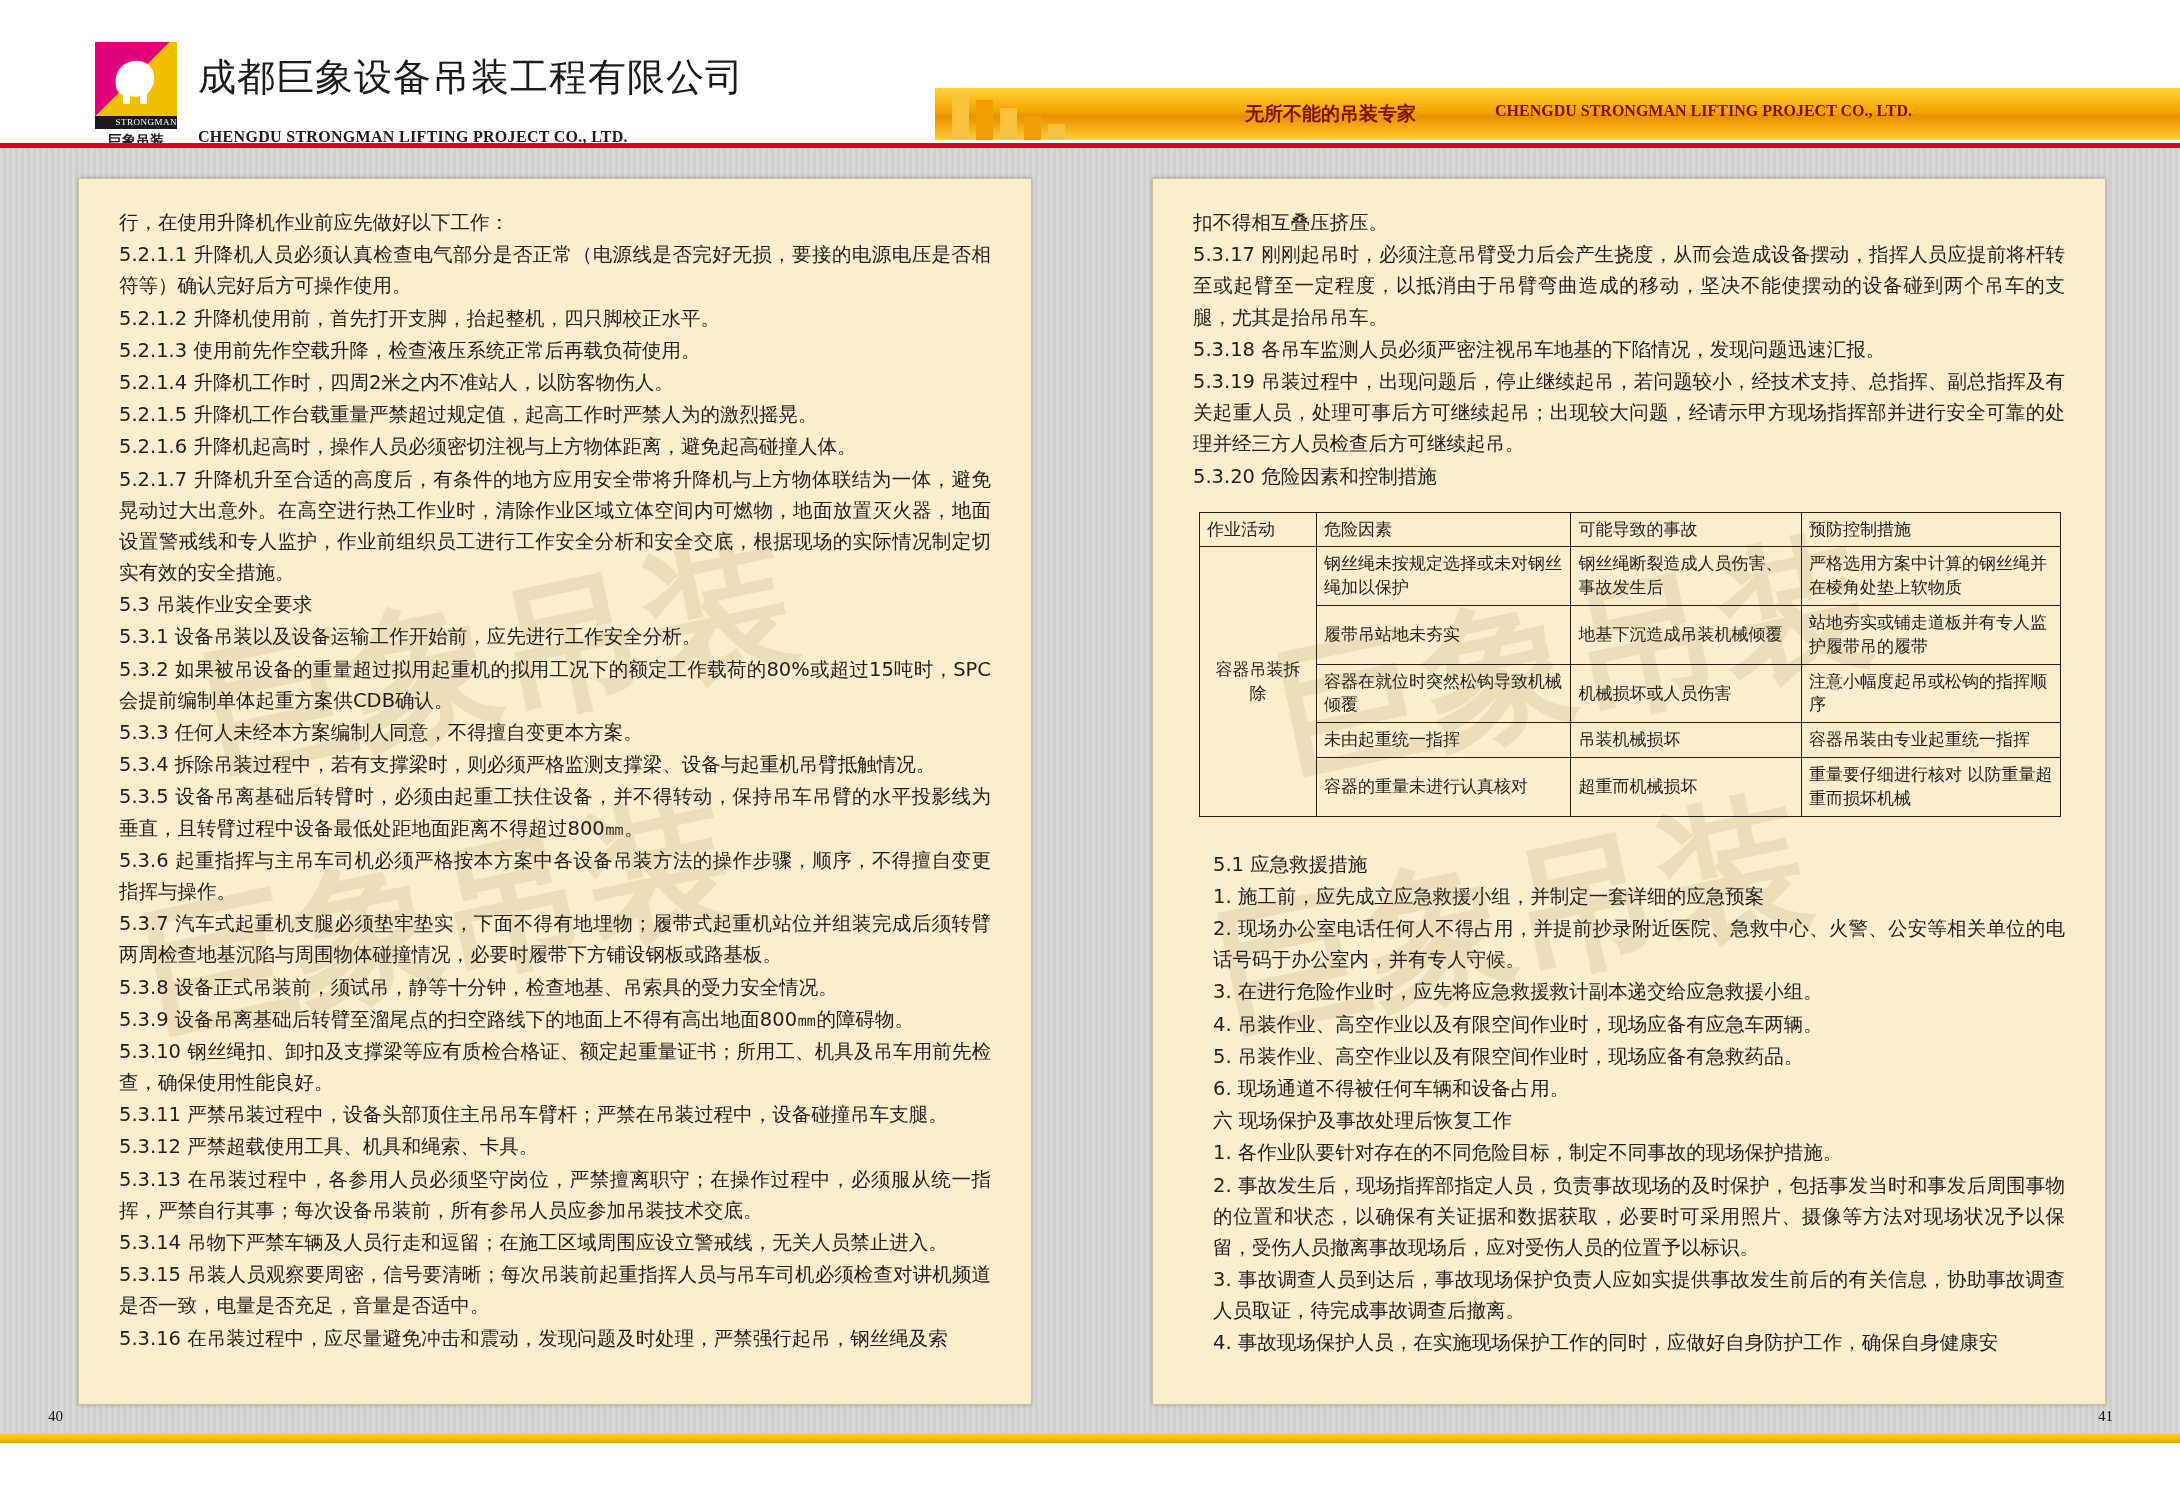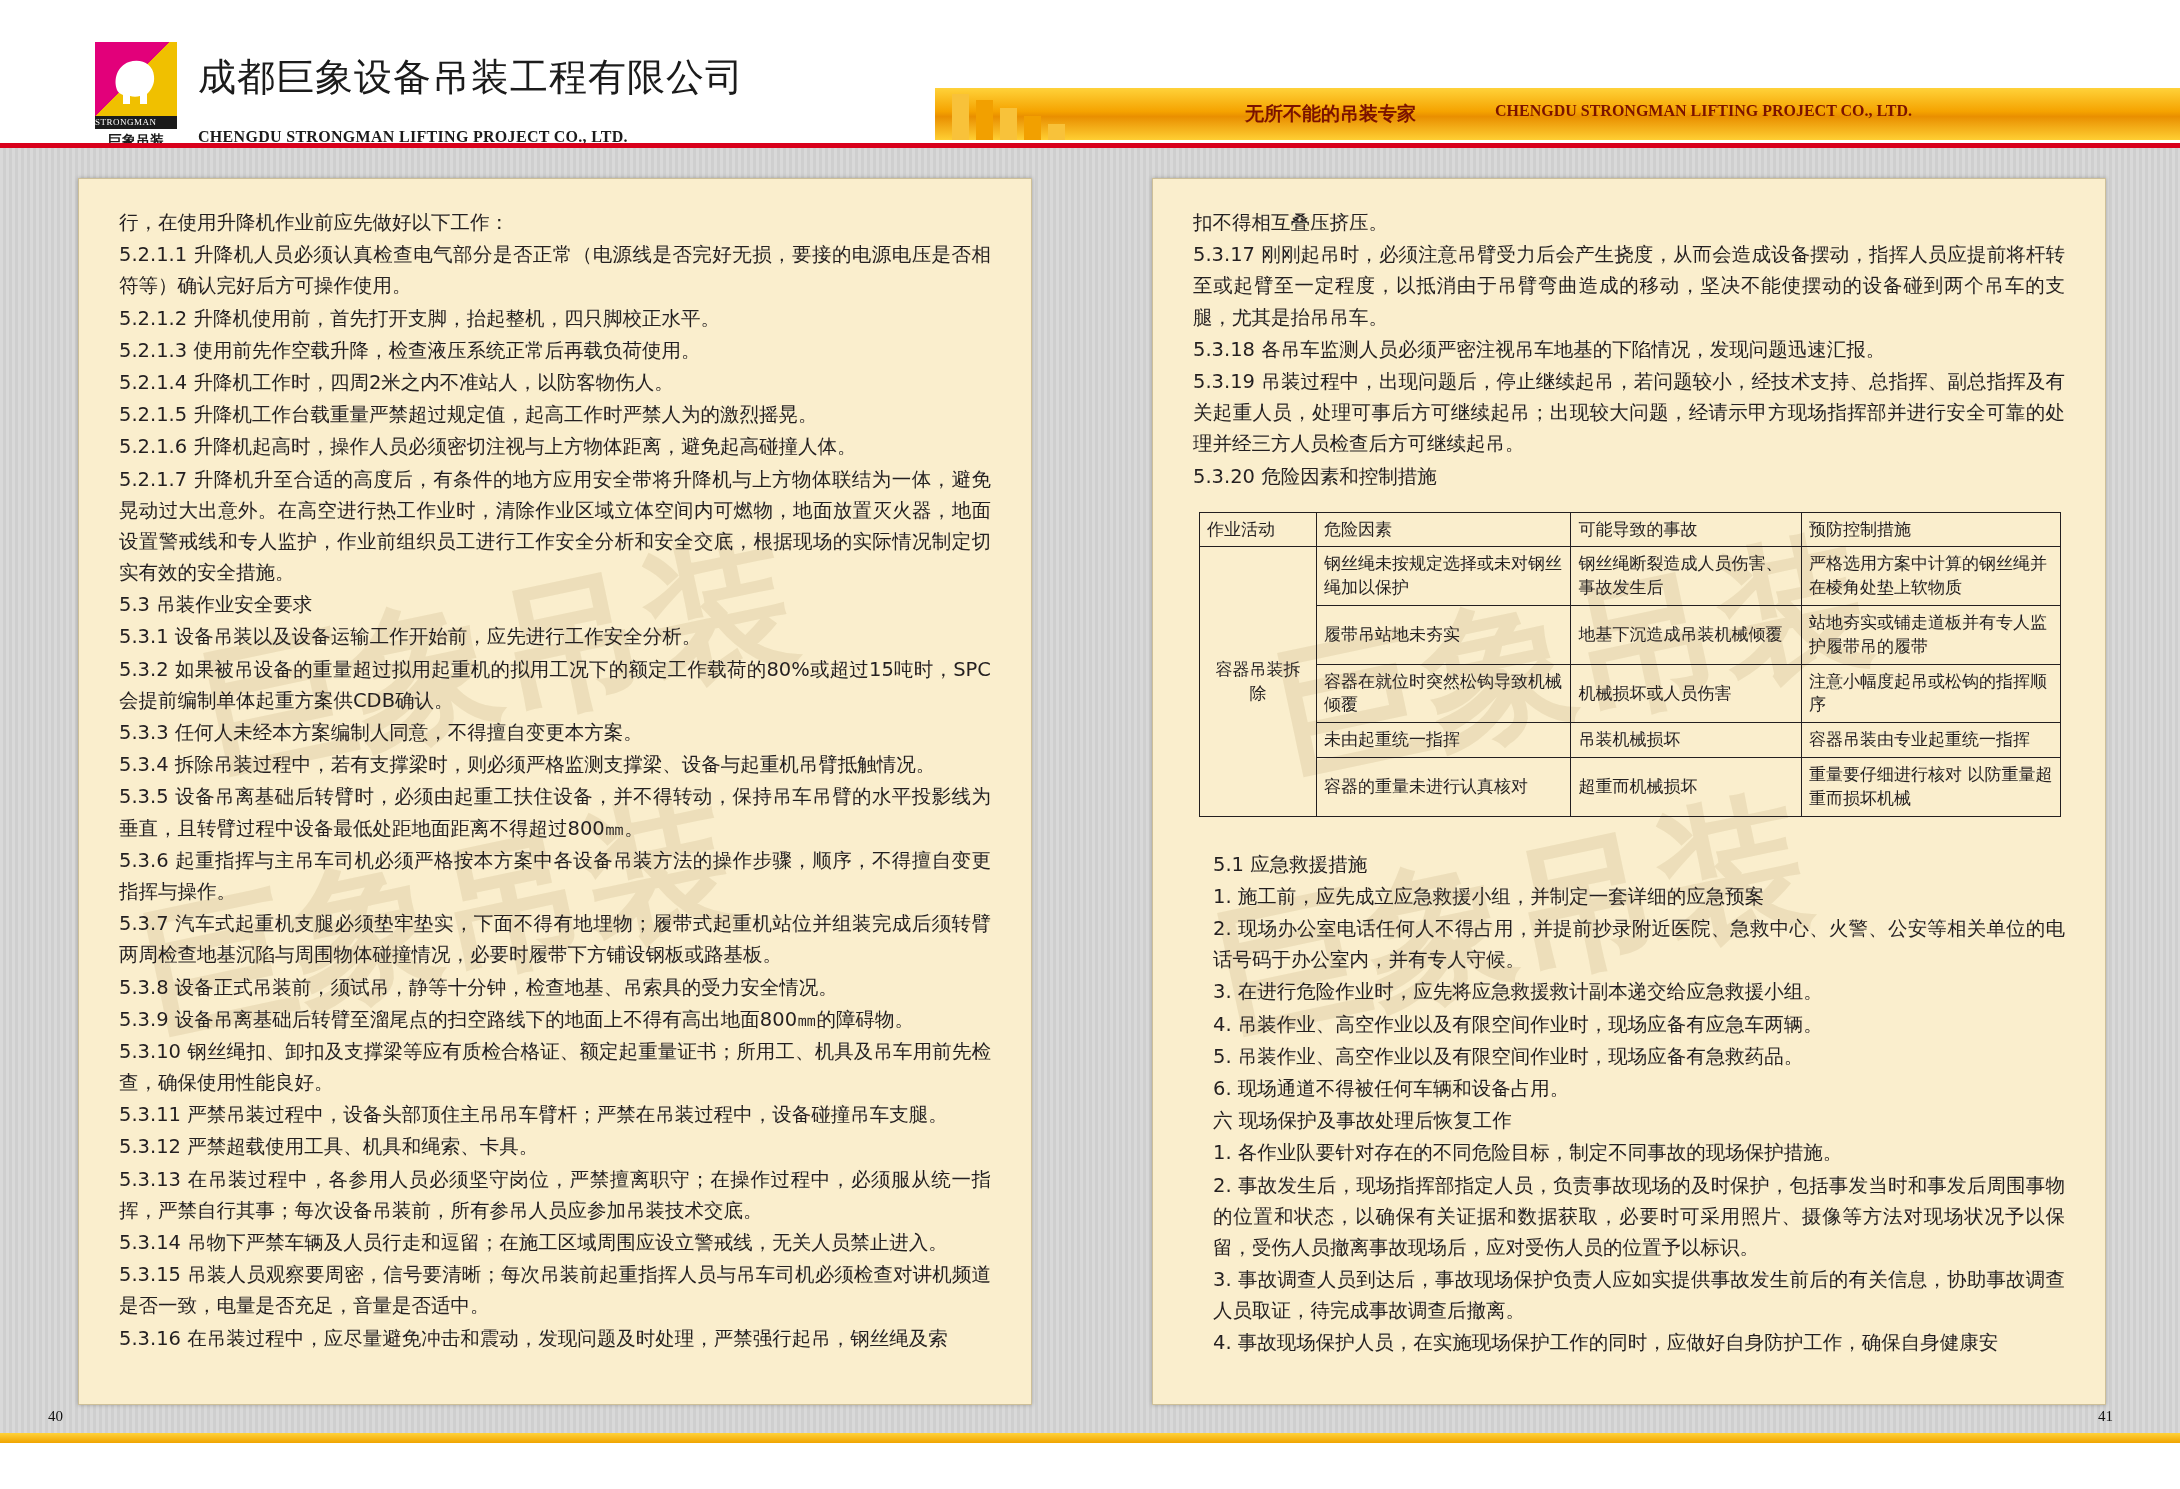--- a/index.html
+++ b/index.html
@@ -11,21 +11,21 @@
   }
   .page{position:relative;width:2180px;height:1489px;background:#fff;}
 
   
   .header{position:absolute;left:0;top:0;width:2180px;height:155px;background:#ffffff;}
   .logo-box{position:absolute;left:95px;top:42px;width:82px;height:100px;}
   .logo-sq{position:absolute;left:0;top:0;width:82px;height:74px;
            background:linear-gradient(135deg,#e2007a 0%,#e2007a 48%,#f0c000 48%,#f0c000 100%);}
   .logo-elephant{position:absolute;left:14px;top:8px;width:54px;height:58px;}
   .logo-strongman{position:absolute;left:0;top:74px;width:82px;height:13px;background:#1b1b1b;
-      color:#fff;font-size:9px;letter-spacing:.5px;text-align:left;line-height:13px;
+      color:#fff;font-size:9px;letter-spacing:.5px;text-align:right;line-height:13px;
       font-family:"Liberation Serif",serif;}
   .logo-cn{position:absolute;left:0;top:87px;width:82px;height:22px;background:#fff;
       color:#1b1b1b;font-size:14px;font-weight:bold;text-align:center;line-height:22px;}
   .co-name{position:absolute;left:198px;top:52px;font-size:38px;font-weight:normal;color:#1b1b1b;
       letter-spacing:1px;font-family:"DejaVu Sans",sans-serif;}
   .co-en{position:absolute;left:198px;top:128px;font-size:16px;font-weight:bold;color:#1b1b1b;
       font-family:"Liberation Serif",serif;letter-spacing:.3px;}
 
   .gold-bar{position:absolute;left:935px;top:88px;width:1351px;height:52px;
       background:linear-gradient(180deg,#ffd23a 0%,#f5a300 45%,#e98f00 55%,#ffcf33 100%);}

